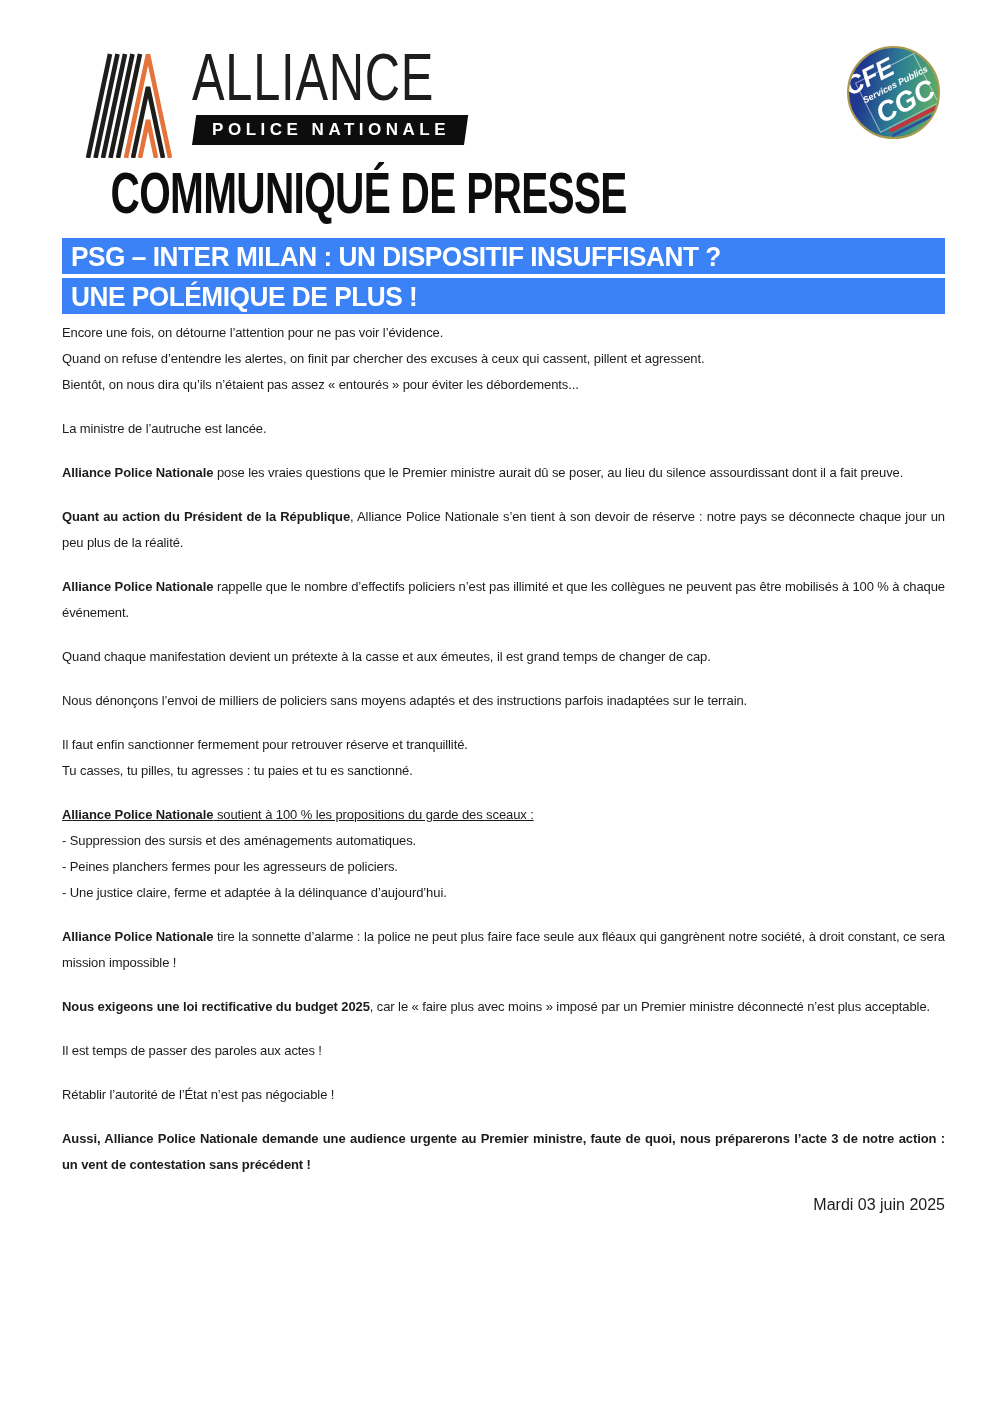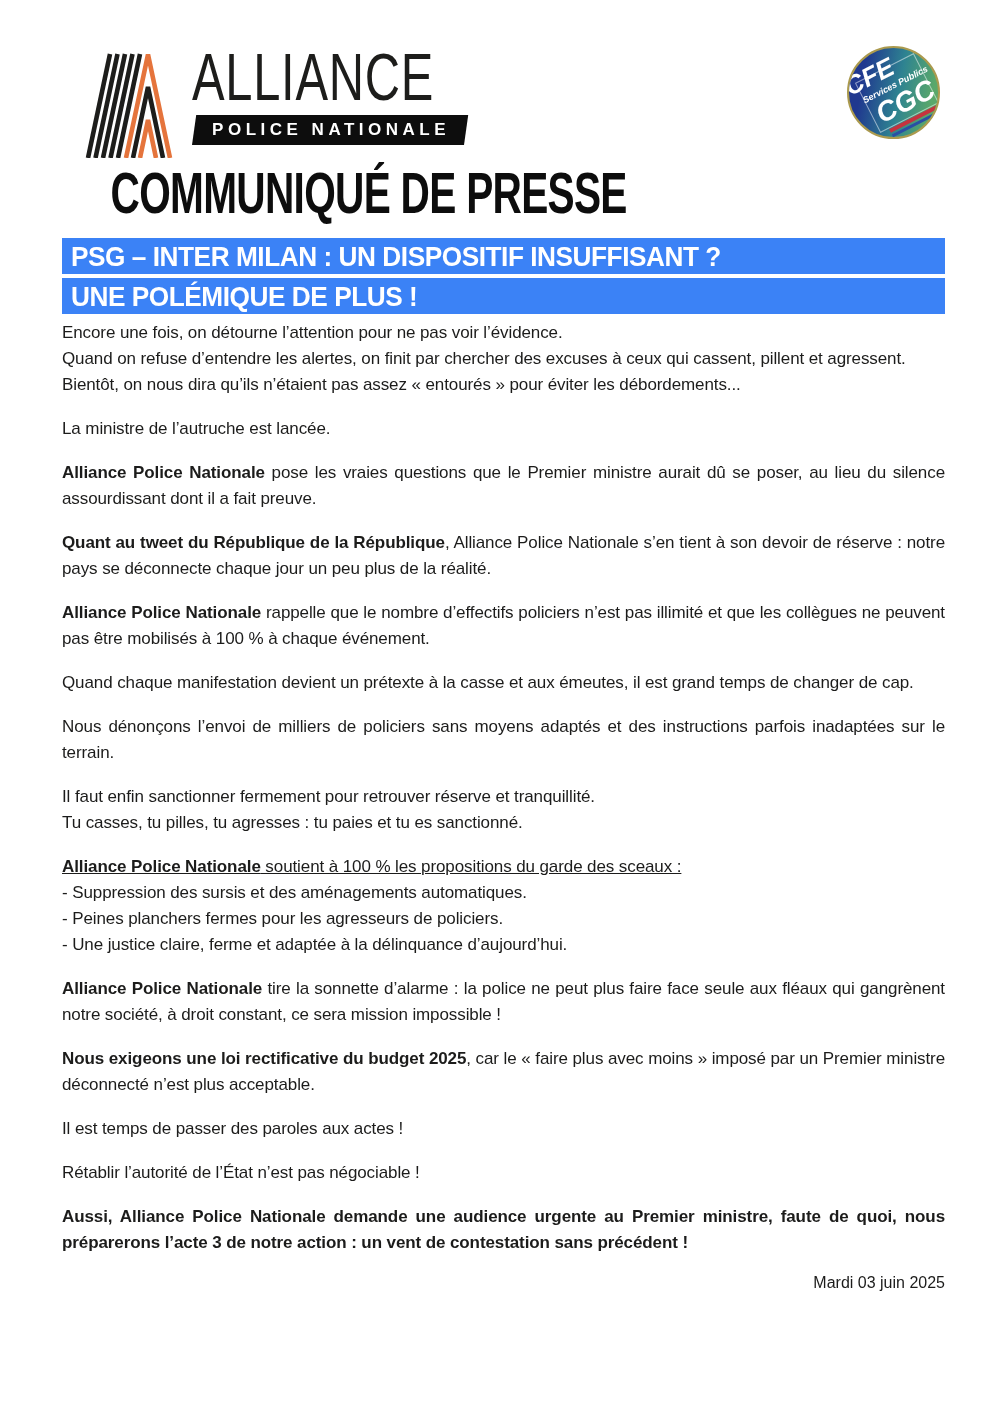--- a/index.html
+++ b/index.html
@@ -62,21 +62,21 @@
   .bar{
     background:#3b82f6;color:#fff;height:36px;margin-bottom:4px;
     display:flex;align-items:center;padding-left:9px;box-sizing:border-box;
   }
   .bar-text{
     font-weight:bold;font-size:28.5px;letter-spacing:-.5px;white-space:nowrap;
     transform:scaleX(.92);transform-origin:left center;
   }
   
   .body-text{
-    margin:6px 60px 0 62px;font-size:17px;line-height:26px;
+    margin:6px 60px 0 62px;font-size:13px;line-height:26px;
     text-align:justify;letter-spacing:-.1px;color:#1c1c1b;
   }
   .body-text p{margin:0 0 18px;white-space:pre-line}
   .b{font-weight:bold}
   .u{text-decoration:underline}
   .date{margin:16px 60px 0 62px;text-align:right;font-size:16px;color:#1c1c1b}
 </style>
 </head>
 <body>
 
@@ -128,21 +128,21 @@
       <span class="bar-text">UNE POLÉMIQUE DE PLUS !</span>
     </div>
   </div>
 
   <main class="body-text">
       <p><span>Encore une fois, on détourne l’attention pour ne pas voir l’évidence.
 Quand on refuse d’entendre les alertes, on finit par chercher des excuses à ceux qui cassent, pillent et agressent.
 Bientôt, on nous dira qu’ils n’étaient pas assez « entourés » pour éviter les débordements...</span></p>
       <p><span>La ministre de l’autruche est lancée.</span></p>
       <p><span class="b">Alliance Police Nationale</span><span> pose les vraies questions que le Premier ministre aurait dû se poser, au lieu du silence assourdissant dont il a fait preuve.</span></p>
-      <p><span class="b">Quant au tweet du République de la République</span><span>, Alliance Police Nationale s’en tient à son devoir de réserve : notre pays se déconnecte chaque jour un peu plus de la réalité.</span></p>
+      <p><span class="b">Quant au action du Président de la République</span><span>, Alliance Police Nationale s’en tient à son devoir de réserve : notre pays se déconnecte chaque jour un peu plus de la réalité.</span></p>
       <p><span class="b">Alliance Police Nationale</span><span> rappelle que le nombre d’effectifs policiers n’est pas illimité et que les collègues ne peuvent pas être mobilisés à 100 % à chaque événement.</span></p>
       <p><span>Quand chaque manifestation devient un prétexte à la casse et aux émeutes, il est grand temps de changer de cap.</span></p>
       <p><span>Nous dénonçons l’envoi de milliers de policiers sans moyens adaptés et des instructions parfois inadaptées sur le terrain.</span></p>
       <p><span>Il faut enfin sanctionner fermement pour retrouver réserve et tranquillité.
 Tu casses, tu pilles, tu agresses : tu paies et tu es sanctionné.</span></p>
       <p><span class="b u">Alliance Police Nationale</span><span class="u"> soutient à 100 % les propositions du garde des sceaux :</span><span>
 - Suppression des sursis et des aménagements automatiques.
 - Peines planchers fermes pour les agresseurs de policiers.
 - Une justice claire, ferme et adaptée à la délinquance d’aujourd’hui.</span></p>
       <p><span class="b">Alliance Police Nationale</span><span> tire la sonnette d’alarme : la police ne peut plus faire face seule aux fléaux qui gangrènent notre société, à droit constant, ce sera mission impossible !</span></p>

